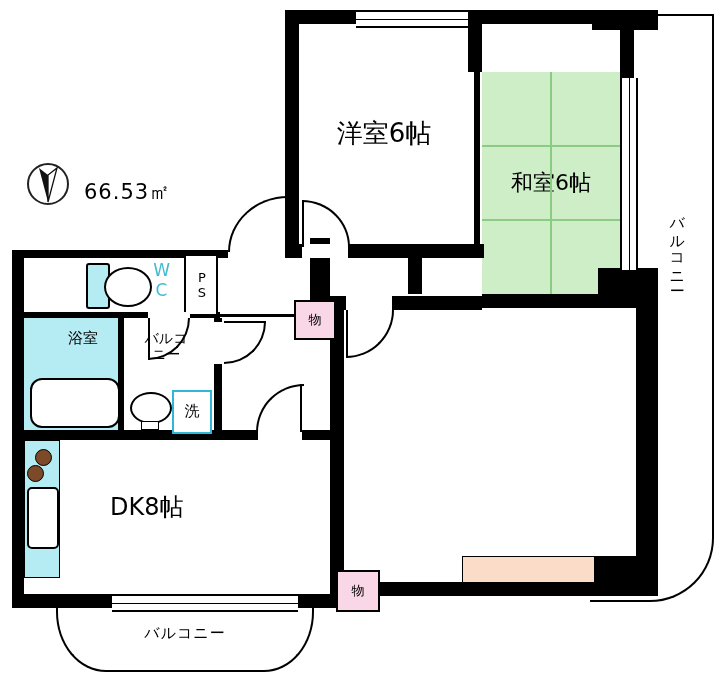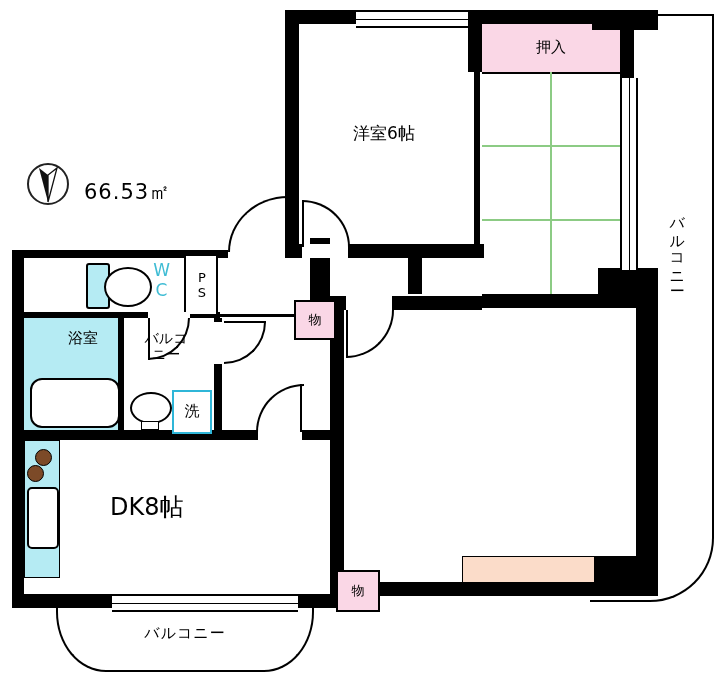--- a/index.html
+++ b/index.html
@@ -31,30 +31,30 @@
 
   <div class="balcony" style="left:590px;top:14px;width:122px;height:584px;border-top:2px solid #000;border-right:2px solid #000;border-bottom:2px solid #000;border-bottom-right-radius:64px;">
   </div>
   <div class="lbl vert" style="left:668px;top:206px;font-size:15px;letter-spacing:2px;">バルコニー</div>
 
   <div class="balcony" style="left:56px;top:598px;width:254px;height:72px;border-left:2px solid #000;border-right:2px solid #000;border-bottom:2px solid #000;border-bottom-left-radius:50px 60px;border-bottom-right-radius:50px 60px;display:flex;align-items:center;justify-content:center;">
     <span class="lbl" style="position:static;font-size:15px;letter-spacing:1px;">バルコニー</span>
   </div>
 
   <div class="fill" style="left:299px;top:24px;width:170px;height:220px;background:#fff;">
-    <span class="lbl" style="position:static;font-size:17px;">洋室6帖</span>
+    <span class="lbl" style="position:static;font-size:26px;">洋室6帖</span>
   </div>
 
+  <div class="fill" style="left:482px;top:72px;width:138px;height:222px;background:#cdeec6;">
+    <span class="lbl" style="position:static;font-size:22px;">和室6帖</span>
+  </div>
   <div class="tat" style="left:550px;top:72px;width:2px;height:222px;"></div>
   <div class="tat" style="left:482px;top:145px;width:138px;height:2px;"></div>
   <div class="tat" style="left:482px;top:219px;width:138px;height:2px;"></div>
 
-  <div class="fill" style="left:482px;top:24px;width:138px;height:48px;background:#fad7e6;border-bottom:2px solid #000;">
-    <span class="lbl" style="position:static;font-size:15px;">押入</span>
-  </div>
 
   <div class="fill" style="left:24px;top:258px;width:160px;height:54px;background:#fff;"></div>
   <div class="fill" style="left:24px;top:318px;width:94px;height:112px;background:#b5ebf3;"></div>
   <div class="fill" style="left:124px;top:318px;width:90px;height:112px;background:#fff;"></div>
   <div class="fill" style="left:24px;top:440px;width:306px;height:154px;background:#fff;"></div>
 
   <div class="wall" style="left:285px;top:10px;width:75px;height:14px;"></div>
   <div class="wall" style="left:466px;top:10px;width:132px;height:14px;"></div>
   <div class="wall" style="left:592px;top:10px;width:66px;height:20px;"></div>
   <div class="wall" style="left:285px;top:10px;width:14px;height:248px;"></div>

